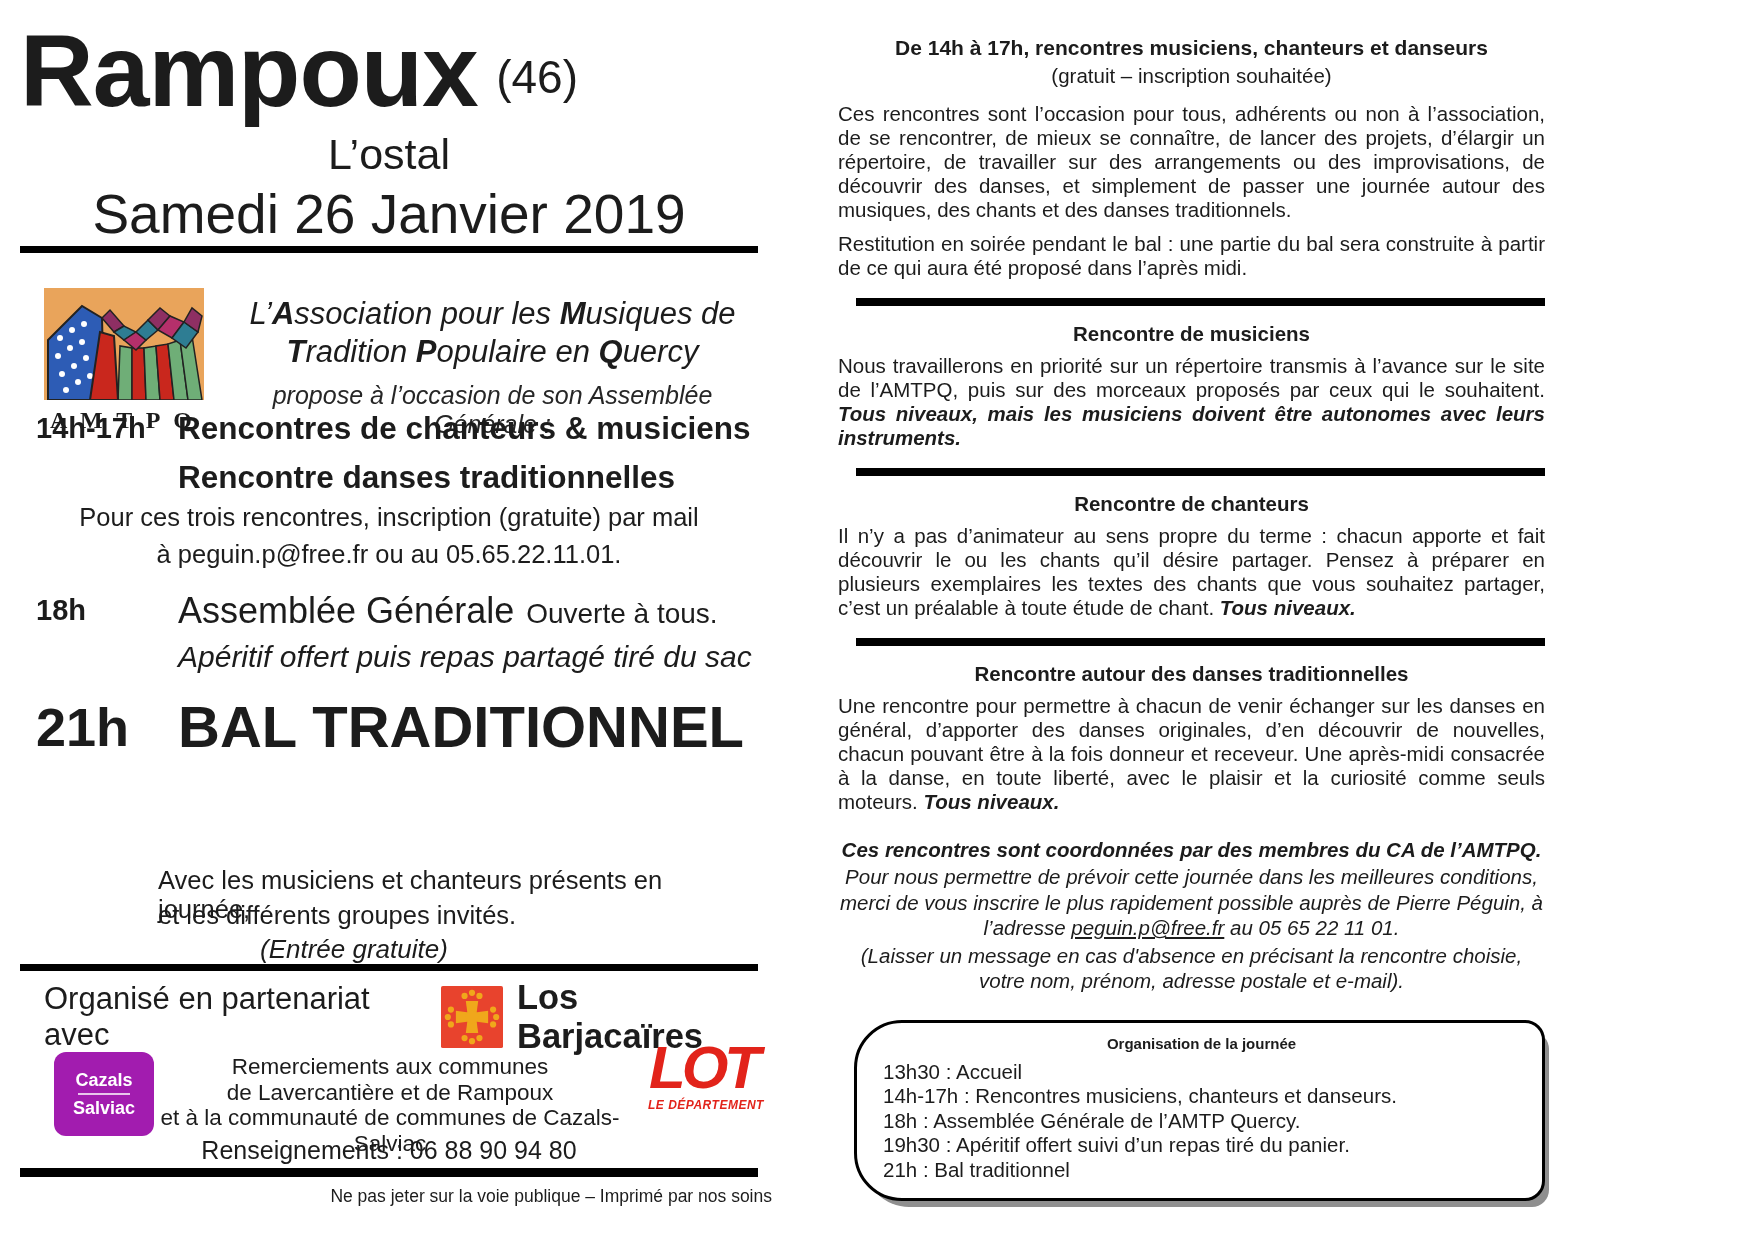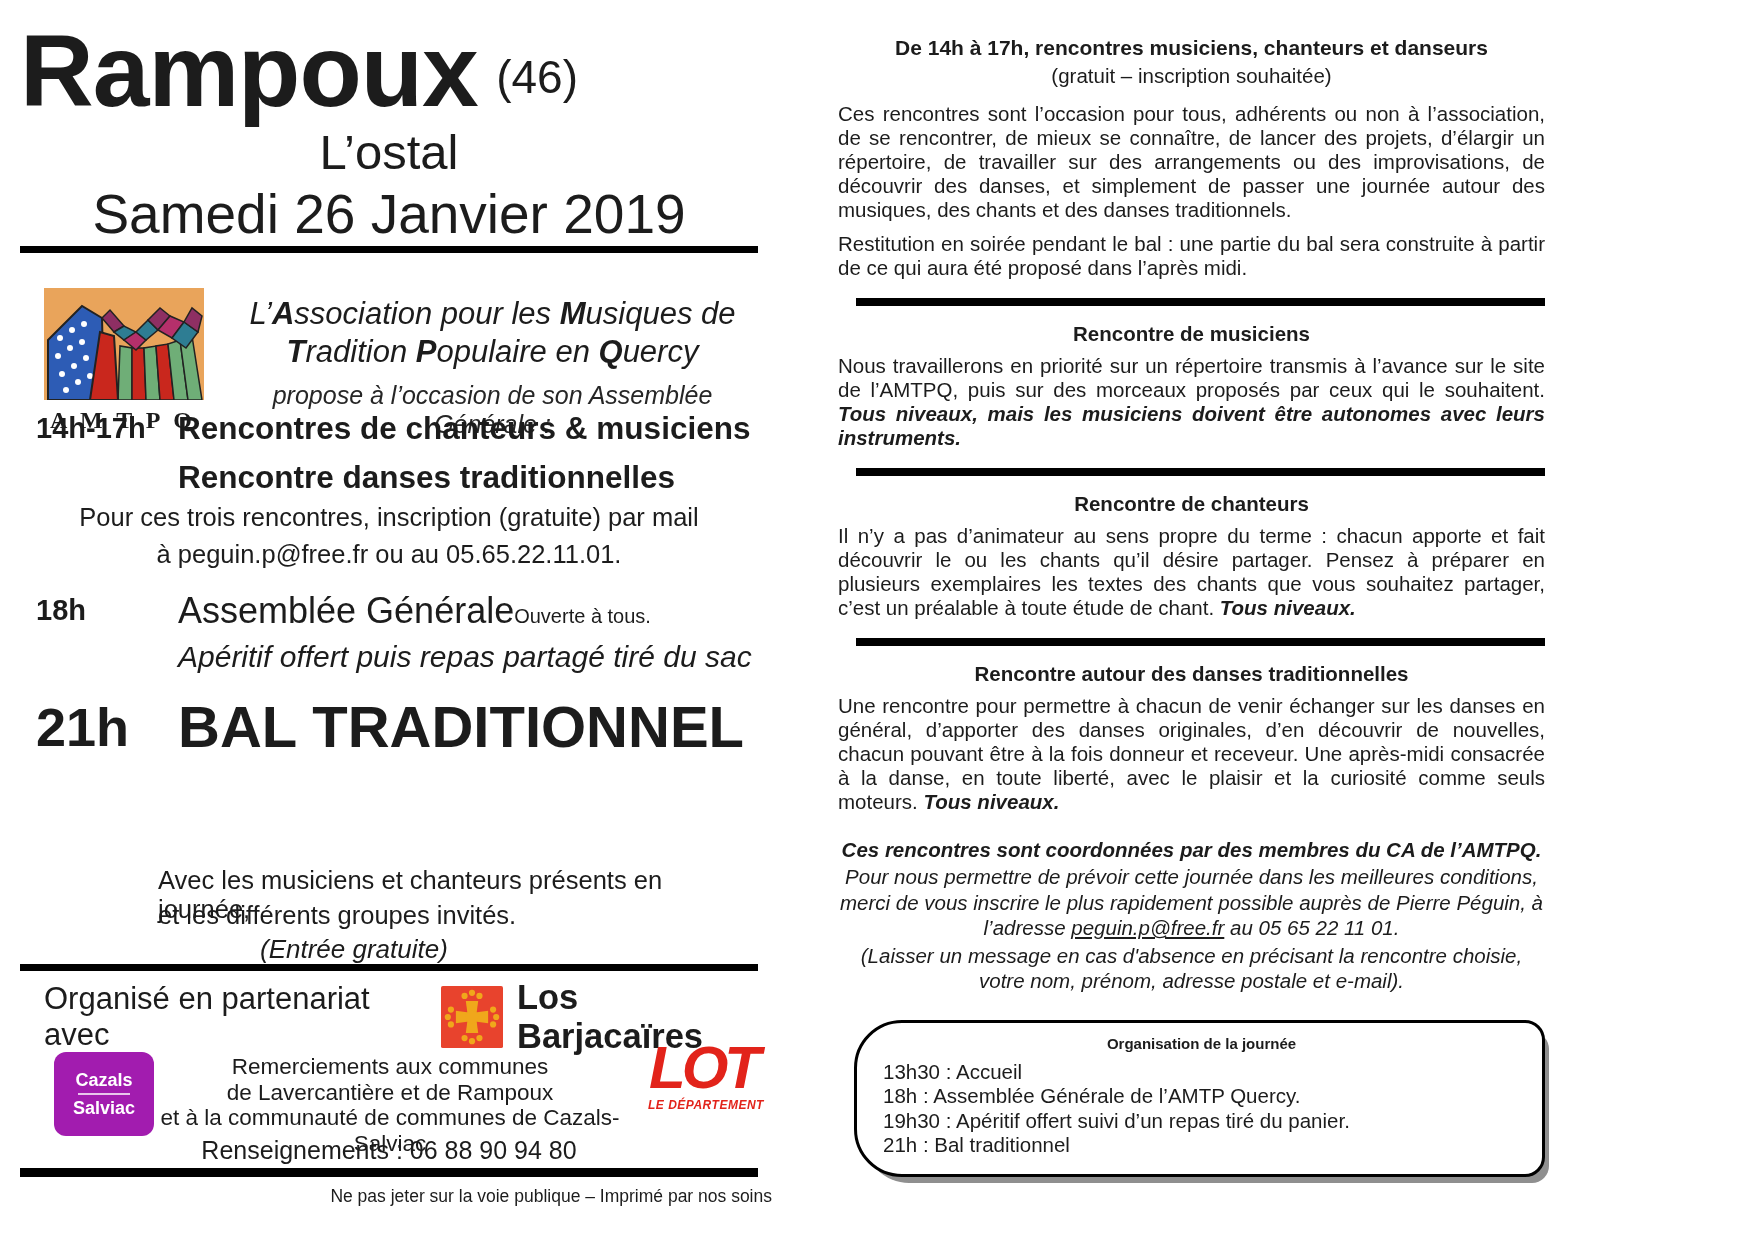--- a/index.html
+++ b/index.html
@@ -13,42 +13,42 @@
 
   
   .col-left { position:absolute; left:20px; top:0; width:738px; height:1240px; }
   .col-left > div { position:absolute; }
   .hrule { background:#000; left:0; width:100%; }
 
   .l-title { top:18px; left:0; width:100%; white-space:nowrap; }
   .title-main { font-size:102px; font-weight:bold; letter-spacing:-1px; line-height:1.05; }
   .title-suffix { font-size:46px; font-weight:400; position:relative; top:-13px; margin-left:14px; }
 
-  .l-venue { top:124px; left:0; width:100%; text-align:center; font-size:49px; font-weight:400; }
+  .l-venue { top:130px; left:0; width:100%; text-align:center; font-size:43px; font-weight:400; }
   .l-date  { top:182px; left:0; width:100%; text-align:center; font-size:55px; font-weight:400; }
   .l-rule1 { top:246px; height:7px; }
 
   .l-logo { top:288px; left:24px; width:160px; }
   .amtpq-letters { margin-top:3px; font-family:"Liberation Serif", serif; font-weight:bold;
                    font-size:24px; letter-spacing:4px; padding-left:6px; white-space:nowrap; }
 
   .l-assoc { top:295px; left:205px; width:535px; text-align:center; font-style:italic; }
   .assoc-line { font-size:31px; line-height:38px; }
   .assoc-propose { font-size:25px; margin-top:10px; color:#262626; }
 
   .slot { left:0; width:100%; display:flex; }
   .slot-time { width:158px; padding-left:16px; font-weight:bold; font-size:29px; line-height:49px; flex:none; }
   .l-slot1 { top:404px; }
   .slot1-line { font-size:31.5px; font-weight:bold; line-height:49px; }
   .l-note1 { top:503px; left:0; width:100%; text-align:center; font-size:25.5px; }
   .l-note2 { top:540px; left:0; width:100%; text-align:center; font-size:25.5px; }
 
   .l-slot2 { top:586px; }
   .slot2-title { font-size:36px; font-weight:normal; line-height:49px; }
-  .slot2-suffix { font-size:20px; font-weight:400; }
+  .slot2-suffix { font-size:28px; font-weight:400; margin-left:12px; }
   .l-aperitif { top:640px; left:158px; font-style:italic; font-size:30px; }
 
   .l-slot3 { top:694px; align-items:flex-end; }
   .slot3-time { width:158px; padding-left:16px; font-weight:bold; font-size:54px; line-height:66px; flex:none; }
   .slot3-title { font-size:58px; font-weight:bold; line-height:66px; white-space:nowrap; }
 
   .l-note3a { top:866px; left:138px; font-size:25.5px; }
   .l-note3b { top:901px; left:138px; font-size:25.5px; }
   .l-entree { top:934px; left:240px; font-style:italic; font-size:26px; }
   .l-rule2  { top:964px; height:7px; }
@@ -258,20 +258,21 @@
     <p class="r-sec-p"><span>Une rencontre pour permettre à chacun de venir échanger sur les danses en général, d’apporter des danses originales, d’en découvrir de nouvelles, chacun pouvant être à la fois donneur et receveur. Une après-midi consacrée à la danse, en toute liberté, avec le plaisir et la curiosité comme seuls moteurs. </span><span class="bi">Tous niveaux.</span></p>
 
     <p class="r-coord-lead">Ces rencontres sont coordonnées par des membres du CA de l’AMTPQ.</p>
     <p class="r-coord-text"><span>Pour nous permettre de prévoir cette journée dans les meilleures conditions, merci de vous inscrire le plus rapidement possible auprès de Pierre Péguin, à l’adresse </span><span class="email-link">peguin.p@free.fr</span><span> au 05 65 22 11 01.</span></p>
     <p class="r-coord-note">(Laisser un message en cas d'absence en précisant la rencontre choisie, votre nom, prénom, adresse postale et e-mail).</p>
 
     <div class="org-box">
       <div class="org-title">Organisation de la journée</div>
       <ul class="org-list">
         <li>13h30 : Accueil</li>
+        <li>14h-17h : Rencontres musiciens, chanteurs et danseurs.</li>
         <li>18h : Assemblée Générale de l’AMTP Quercy.</li>
         <li>19h30 : Apéritif offert suivi d’un repas tiré du panier.</li>
         <li>21h : Bal traditionnel</li>
       </ul>
     </div>
 
   </div>
 </div>
 
 </body></html>

